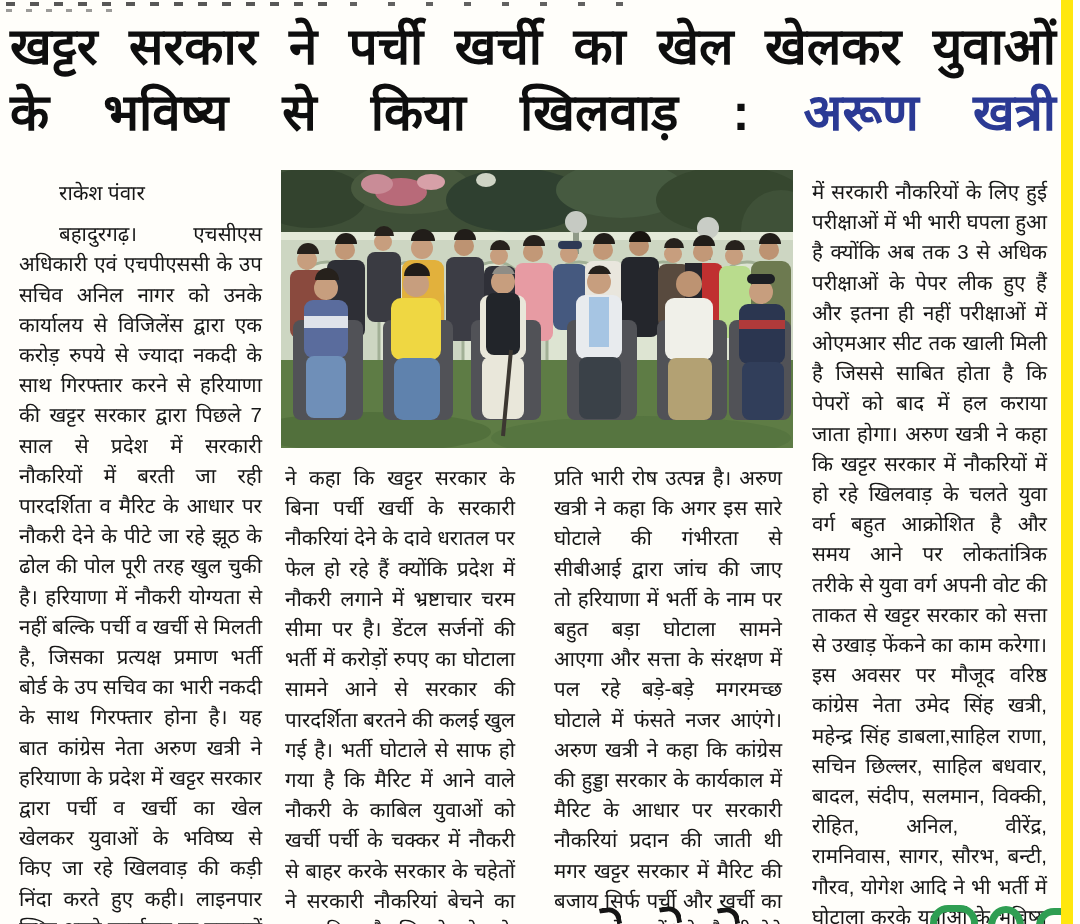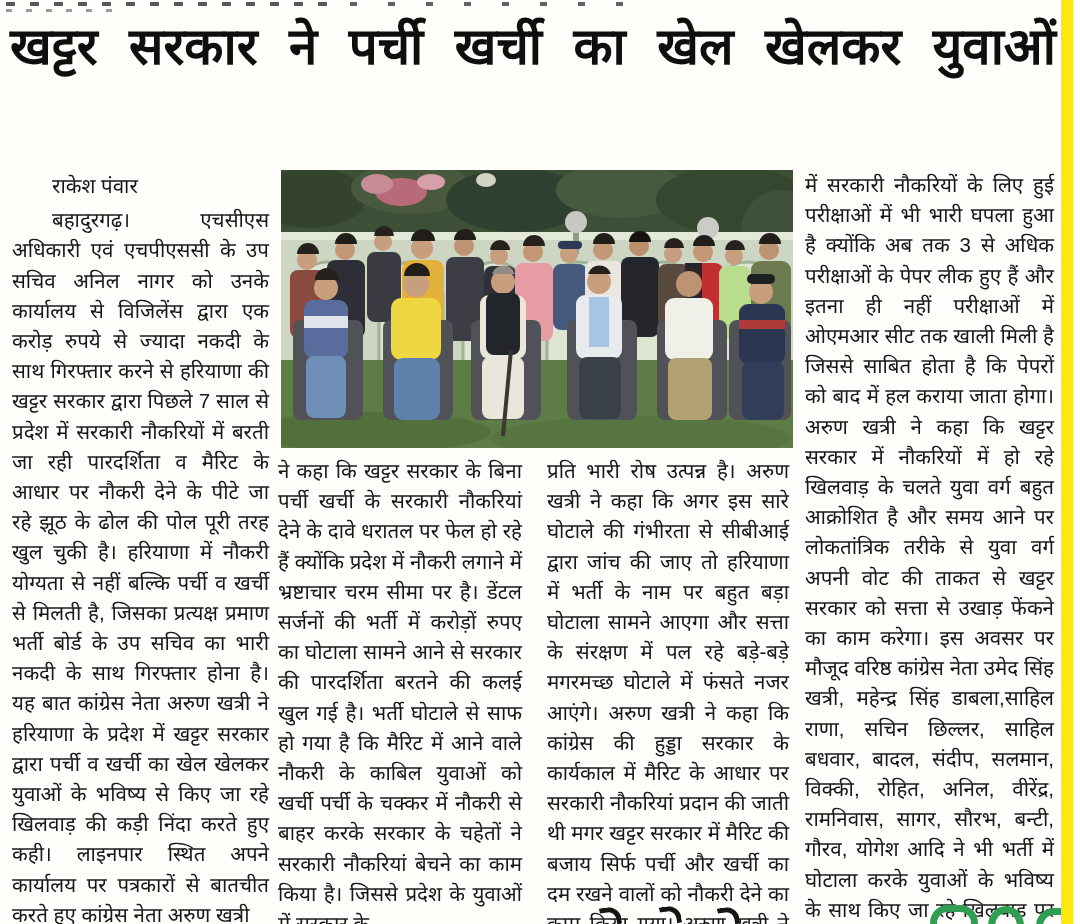--- a/index.html
+++ b/index.html
@@ -16,21 +16,21 @@
 
   
   .headline{position:absolute;left:10px;top:14px;width:1046px;color:#0e0e0e;
     font-weight:bold;font-size:51px;line-height:66px;letter-spacing:0;}
   .headline .hl-line{text-align:justify;text-align-last:justify;white-space:normal;}
   .hl-accent{color:#2b3a94;}
 
   
   .col{position:absolute;color:#161616;font-size:20.5px;line-height:30.2px;
     text-align:justify;overflow:hidden;}
-  .col p{margin:4px;}
+  .col p{margin:11px;}
   .col p.indent{text-indent:40px;}
   .col1{left:8px;top:167px;width:265px;height:757px;}
   .col2{left:274px;top:452px;width:252px;height:472px;}
   .col3{left:543px;top:452px;width:250px;height:472px;}
   .col4{left:801px;top:166px;width:257px;height:758px;}
 
   
   .photo{position:absolute;left:281px;top:170px;width:512px;height:278px;overflow:hidden;background:#dfe4d7;}
 
   
@@ -48,20 +48,21 @@
 <body>
 
 <div class="page">
 
   <div class="top-remnant-a"></div>
   <div class="top-remnant-b"></div>
   <div class="top-remnant-c"></div>
 
   <div class="headline">
     <div class="hl-line">खट्टर सरकार ने पर्ची खर्ची का खेल खेलकर युवाओं</div>
+    <div class="hl-line"><span>के भविष्य से किया खिलवाड़ : </span><span class="hl-accent">अरूण खत्री</span></div>
   </div>
 
   <div class="photo">
     <svg width="512" height="278" viewBox="0 0 512 278" xmlns="http://www.w3.org/2000/svg">
 
       <g>
         <rect x="0" y="0" width="512" height="78" fill="#3e4f37"></rect>
         <ellipse cx="30" cy="28" rx="55" ry="30" fill="#33432e"></ellipse>
         <ellipse cx="130" cy="18" rx="60" ry="26" fill="#48593e"></ellipse>
         <ellipse cx="235" cy="30" rx="70" ry="32" fill="#2f4030"></ellipse>

